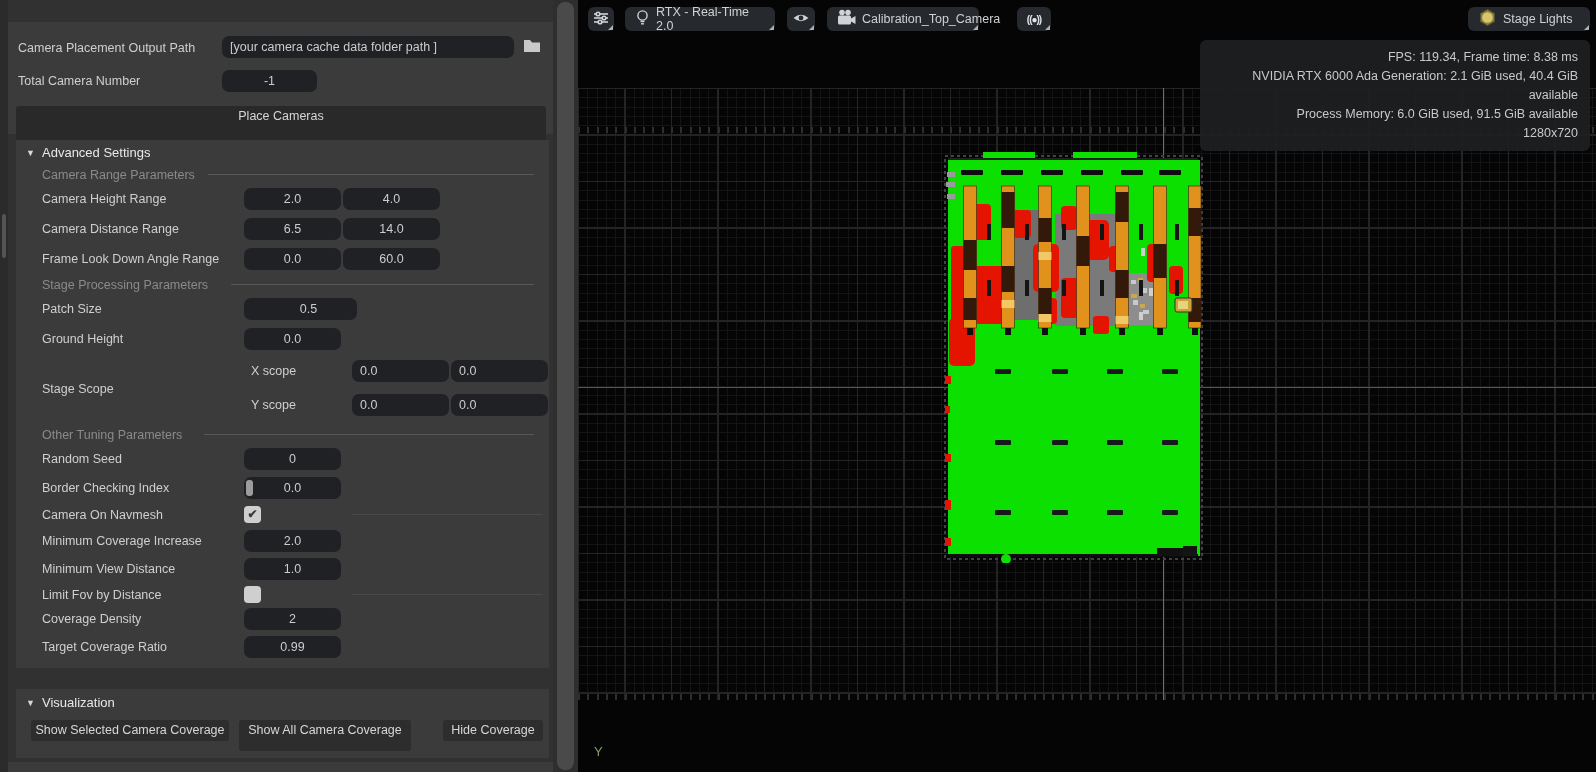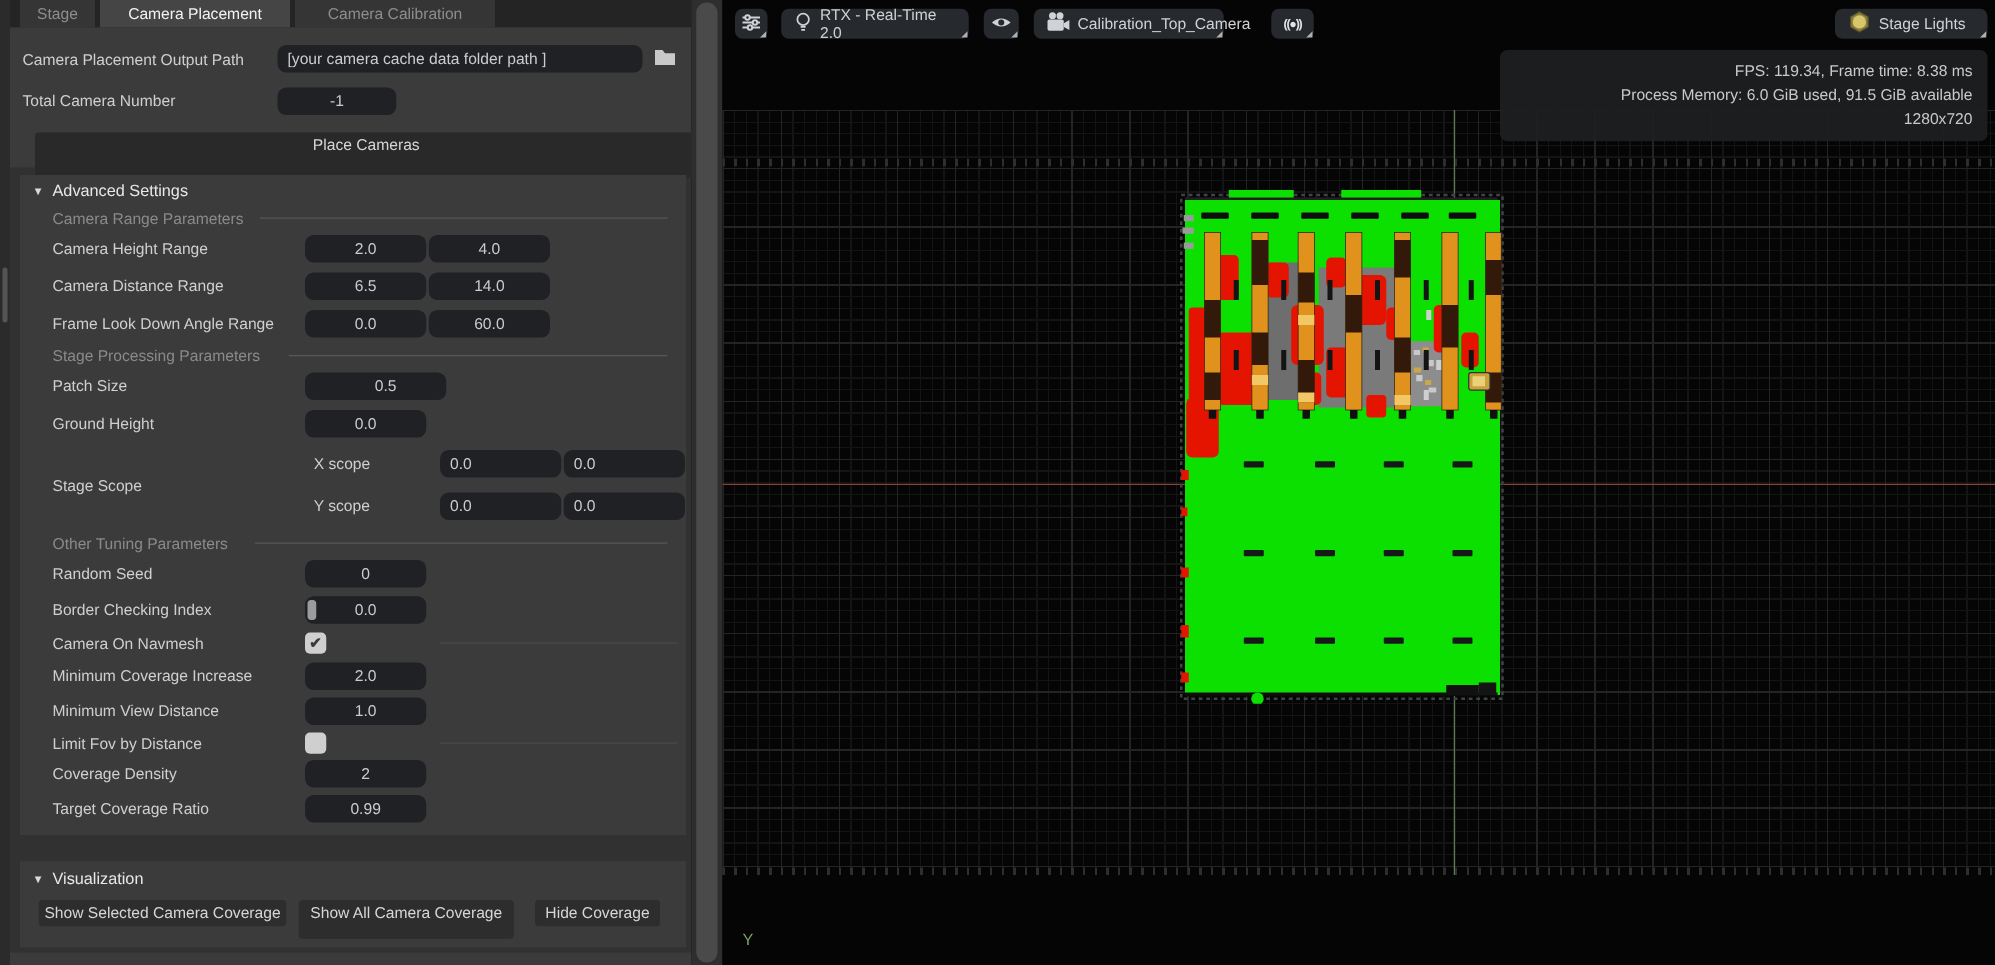--- a/index.html
+++ b/index.html
@@ -53,37 +53,32 @@
 </head>
 <body>
 
 <div id="app">
 
   <div id="left-strip" class="abs">
     <div class="abs handle"></div>
   </div>
 
   <div id="panel" class="abs">
-    <div class="tabbar abs">
-      <div class="tab" style="left:8px;width:60px">Stage</div>
-      <div class="tab active" style="left:72px;width:152px">Camera Placement</div>
-      <div class="tab" style="left:228px;width:160px">Camera Calibration</div>
-    </div>
 
     <div class="frame" style="left:0;top:22px;width:545px;height:112px">
       <div class="lbl" style="left:10px;top:15px">Camera Placement Output Path</div>
       <input class="fld left" style="left: 214px; top: 14px; width: 284px;" value="[your camera cache data folder path ]">
       <span class="abs" style="left:514px;top:14px">
         <svg width="20" height="20" viewBox="0 0 20 20">
             <path d="M2 4 h6 l2 2.5 h8 v9.5 h-16 z" fill="#c9c9c9"></path>
           </svg>
       </span>
       <div class="lbl" style="left:10px;top:48px">Total Camera Number</div>
       <input class="fld" style="left: 214px; top: 48px; width: 95px;" value="-1">
-      <div class="btn" style="left:20px;top:84px;width:530px;height:36px;line-height:21px">Place Cameras</div>
+      <div class="btn" style="left:8px;top:84px;width:530px;height:36px;line-height:21px">Place Cameras</div>
     </div>
 
     <div class="frame" style="left:8px;top:140px;width:533px;height:528px">
       <span class="coltri" style="left:10px;top:5px">▼</span>
       <div class="coltitle" style="left:26px;top:5px">Advanced Settings</div>
 
       <div class="sechead" style="left:26px;top:28px">Camera Range Parameters</div>
       <div class="secline" style="left:192px;top:34px;width:326px"></div>
 
       <div class="lbl" style="left:26px;top:48px">Camera Height Range</div>
@@ -148,21 +143,21 @@
 
       <div class="lbl" style="left:26px;top:496px">Target Coverage Ratio</div>
       <input class="fld" style="left: 228px; top: 496px; width: 97px;" value="0.99">
     </div>
 
     <div class="frame" style="left:8px;top:689px;width:533px;height:69px">
       <span class="coltri" style="left:10px;top:6px">▼</span>
       <div class="coltitle" style="left:26px;top:6px">Visualization</div>
       <div class="btn" style="left:15px;top:31px;width:198px;height:21px;line-height:21px;background:#2d2d2d">Show Selected Camera Coverage</div>
       <div class="btn" style="left:223px;top:31px;width:172px;height:31px;line-height:21px;background:#2d2d2d">Show All Camera Coverage</div>
-      <div class="btn" style="left:412px;top:31px;width:100px;height:21px;line-height:21px;background:#2d2d2d">Hide Coverage</div>
+      <div class="btn" style="left:427px;top:31px;width:100px;height:21px;line-height:21px;background:#2d2d2d">Hide Coverage</div>
     </div>
 
     <div class="frame" style="left:0;top:762px;width:545px;height:10px"></div>
   </div>
 
   <div id="vscroll" class="abs">
     <div class="abs handle"></div>
   </div>
 
   <div id="viewport" class="abs">
@@ -364,19 +359,20 @@
         <svg width="19" height="19" viewBox="0 0 20 20">
           <polygon points="10,1.5 17.4,5.75 17.4,14.25 10,18.5 2.6,14.25 2.6,5.75" fill="#8a7d3a" stroke="#55502a" stroke-width="1"></polygon>
           <circle cx="10" cy="10" r="5.6" fill="var(--stage_light_yellow,#d8c66c)"></circle>
         </svg></span>
       <span>Stage Lights</span>
       <span class="corner"></span>
     </div>
 
     <div id="stats" class="abs">
       <div>FPS: 119.34, Frame time: 8.38 ms</div>
+      <div>NVIDIA RTX 6000 Ada Generation: 2.1 GiB used, 40.4 GiB available</div>
       <div>Process Memory: 6.0 GiB used, 91.5 GiB available</div>
       <div>1280x720</div>
     </div>
 
     <div id="ylabel" class="abs">Y</div>
   </div>
 </div>
 
 </body></html>

